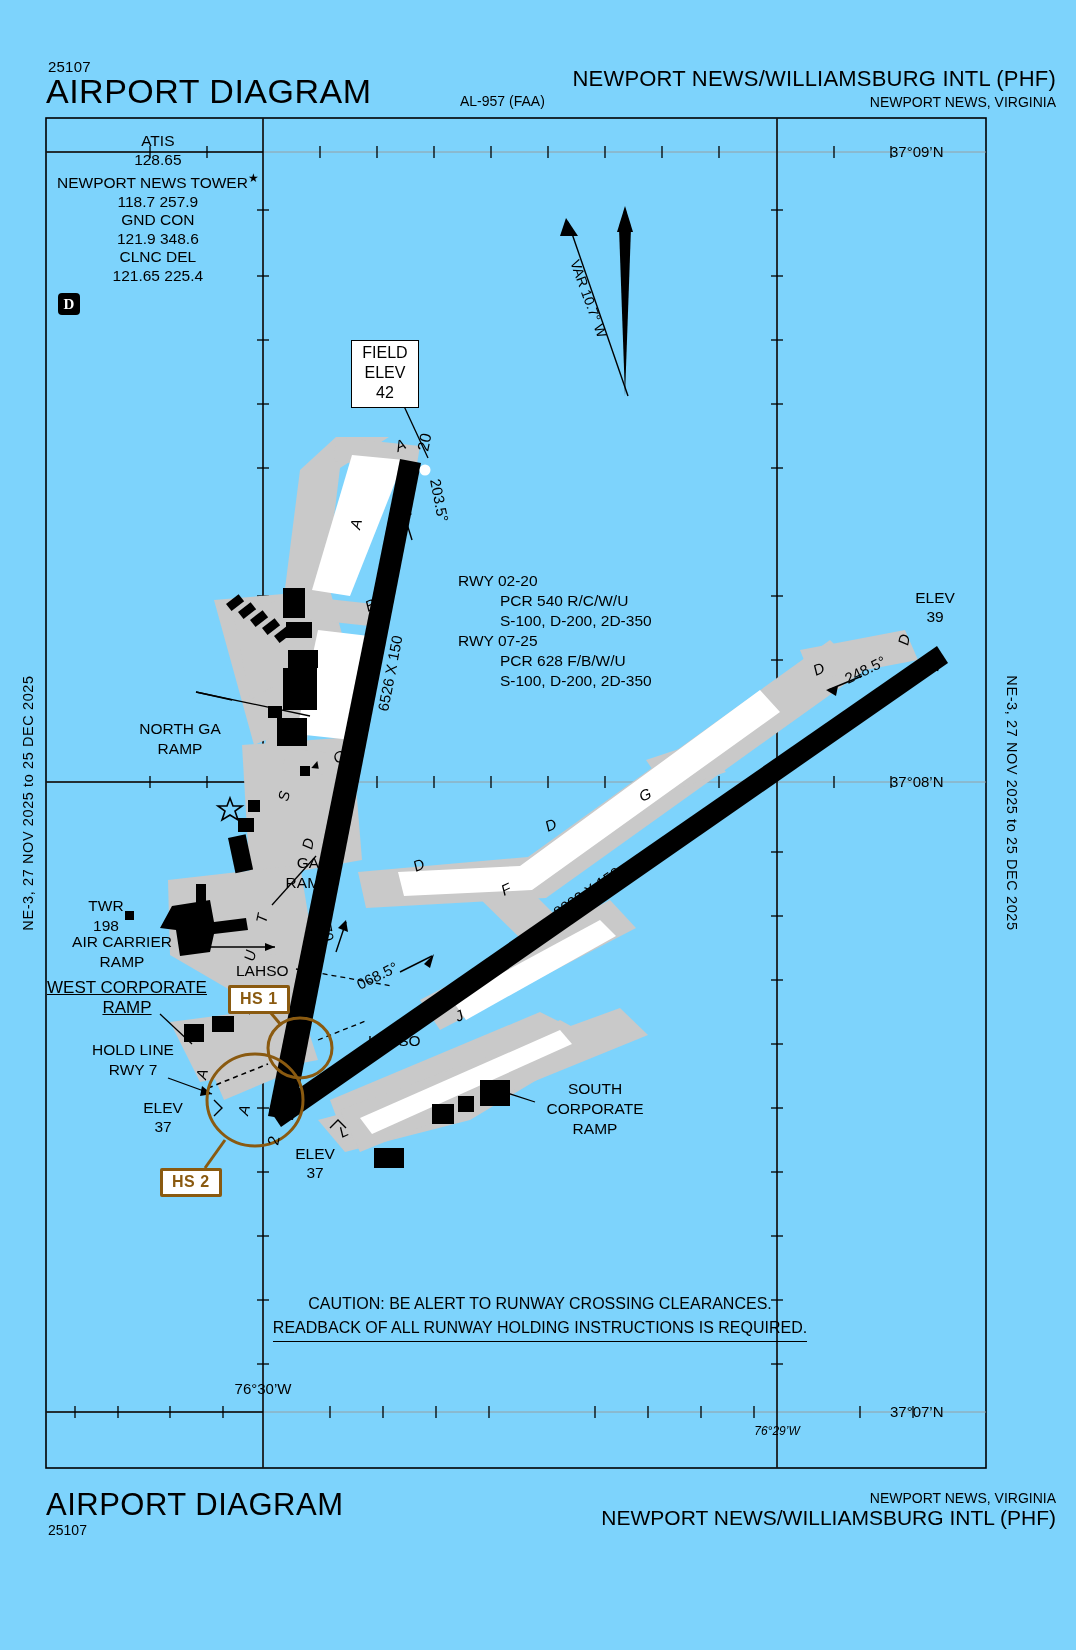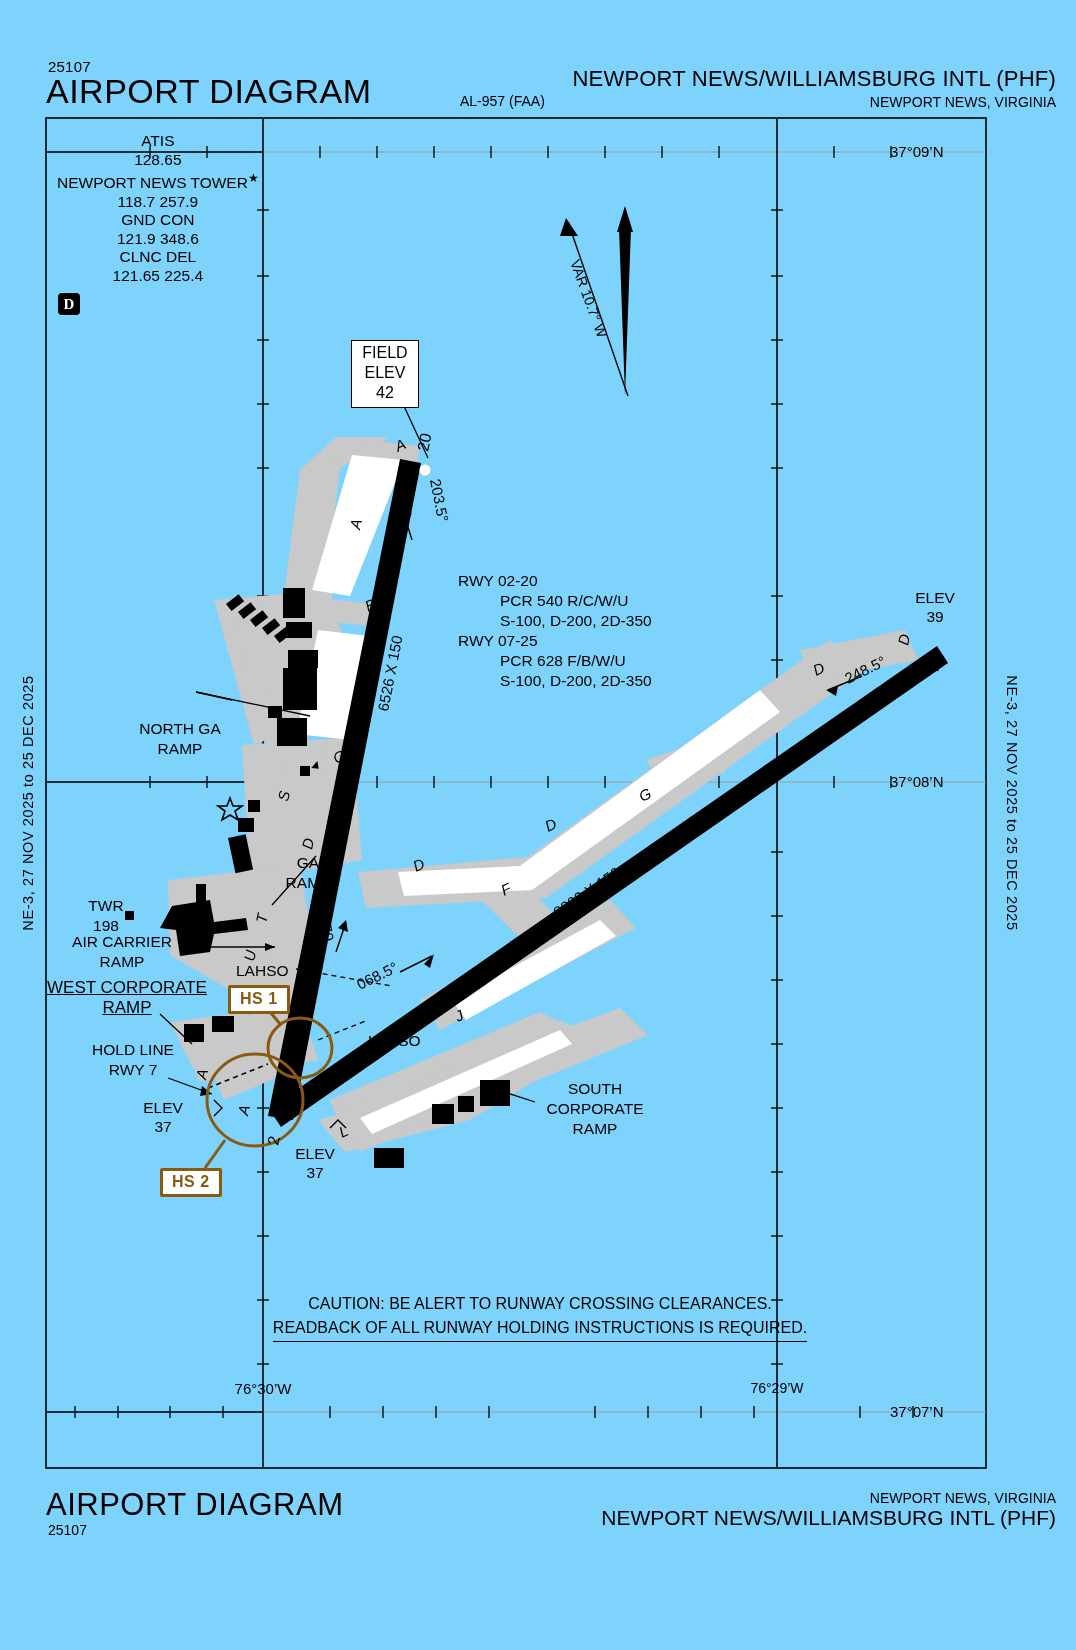--- a/index.html
+++ b/index.html
@@ -440,21 +440,21 @@
   <div class="t" style="left:236px;top:962px;font-size:15.5px;">LAHSO</div>
   <div class="t" style="left:368px;top:1032px;font-size:15.5px;">LAHSO</div>
 
   <div class="hs" style="left:228px;top:985px;text-align:right;">HS 1</div>
   <div class="hs" style="left:160px;top:1168px;">HS 2</div>
 
   <div class="t" style="left:890px;top:143px;font-size:15px;">37°09’N</div>
   <div class="t" style="left:890px;top:773px;font-size:15px;">37°08’N</div>
   <div class="t" style="left:890px;top:1403px;font-size:15px;">37°07’N</div>
   <div class="c" style="left:203px;top:1380px;width:120px;font-size:15px;">76°30’W</div>
-  <div class="c" style="left:717px;top:1380px;width:120px;font-size:14px;">76°29’W</div>
+  <div class="c" style="left:717px;top:1424px;width:120px;font-size:12px;font-style:italic;">76°29’W</div>
 
   <div class="c" style="left:180px;top:1292px;width:720px;font-size:16px;line-height:24px;">
     <div>CAUTION: BE ALERT TO RUNWAY CROSSING CLEARANCES.</div>
     <div style="display:inline-block;border-bottom:1.6px solid #000;padding-bottom:1px;text-align:center;">READBACK OF ALL RUNWAY HOLDING INSTRUCTIONS IS REQUIRED.</div>
   </div>
 
   <div id="ftr-title" class="t">AIRPORT DIAGRAM</div>
   <div id="ftr-num" class="t">25107</div>
   <div id="ftr-city">NEWPORT NEWS, VIRGINIA</div>
   <div id="ftr-apt">NEWPORT NEWS/WILLIAMSBURG INTL (PHF)</div>

